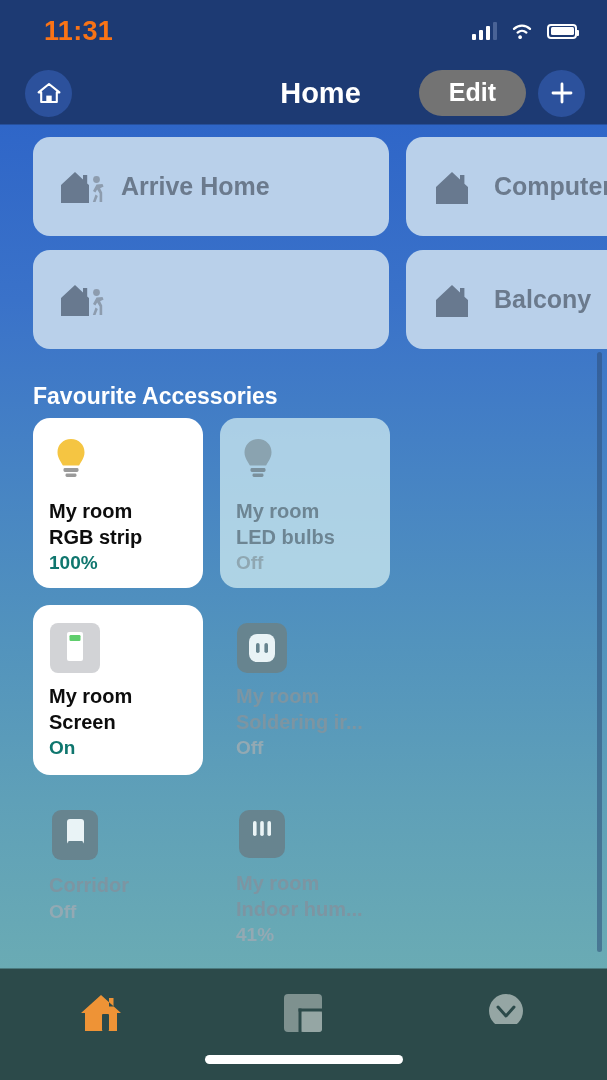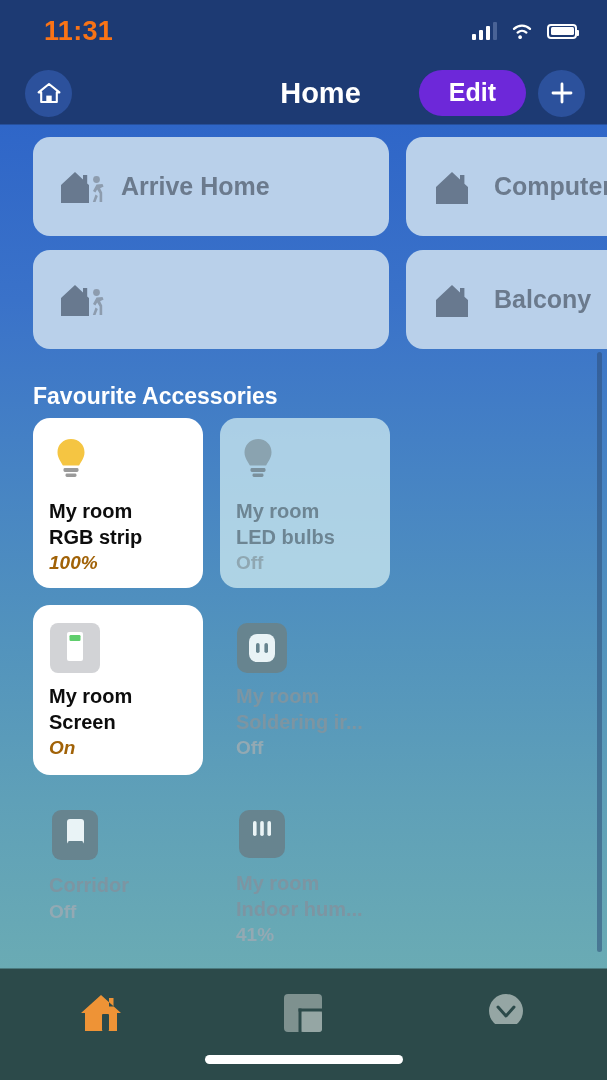--- a/index.html
+++ b/index.html
@@ -47,21 +47,21 @@
     display:flex; align-items:center; justify-content:space-between;
     padding:0 22px 0 25px;
   }
   .home-circle {
     width:47px; height:47px; border-radius:50%;
     background:#2c519c; display:flex; align-items:center; justify-content:center;
   }
   .nav-title { color:#fff; font-size:29px; font-weight:700; position:absolute; left:0; right:0; text-align:center;padding-left:34px; }
   .nav-right { display:flex; align-items:center; gap:12px; position:relative; z-index:2; }
   .edit-btn {
-    background:#6d28d9; color:#fff; font-size:25px; font-weight:700;
+    background:#737373; color:#fff; font-size:25px; font-weight:700;
     border:none; border-radius:24px; padding:9px 30px; line-height:1.1;
   }
   .plus-circle {
     width:47px; height:47px; border-radius:50%;
     background:#2c519c; display:flex; align-items:center; justify-content:center;
   }
 
   
   .content { position:absolute; top:124px; left:0; width:607px; height:845px;border-radius:14px; }
 
@@ -83,21 +83,21 @@
   .tile {
     width:170px; height:170px; border-radius:17px;
     padding:17px 16px; display:flex; flex-direction:column;
   }
   .tile.on { background:#ffffff; }
   .tile.off { background:rgba(212,238,243,.72); }
   .tile-icon { height:58px; margin-bottom:6px; }
   .tile-name { font-size:20px; font-weight:700; line-height:1.28; }
   .tile-state { font-size:19px; font-weight:600; margin-top:2px; }
   .tile.on .tile-name { color:#0d0d0d; }
-  .tile.on .tile-state { color:#a16207;font-style:italic; }
+  .tile.on .tile-state { color:#0f766e; }
   .tile.off .tile-name { color:#6d8593; }
   .tile.off .tile-state { color:#8fa7b2; }
   .tile.dim .tile-name { color:#7d95a2; }
   .tile.dim .tile-state { color:#93a9b3; }
 
   .temp-badge {
     width:52px; height:52px; border-radius:50%; background:#66858c;
     display:flex; align-items:center; justify-content:center;
     color:#dfeaec; font-size:16px; font-weight:600;
   }

